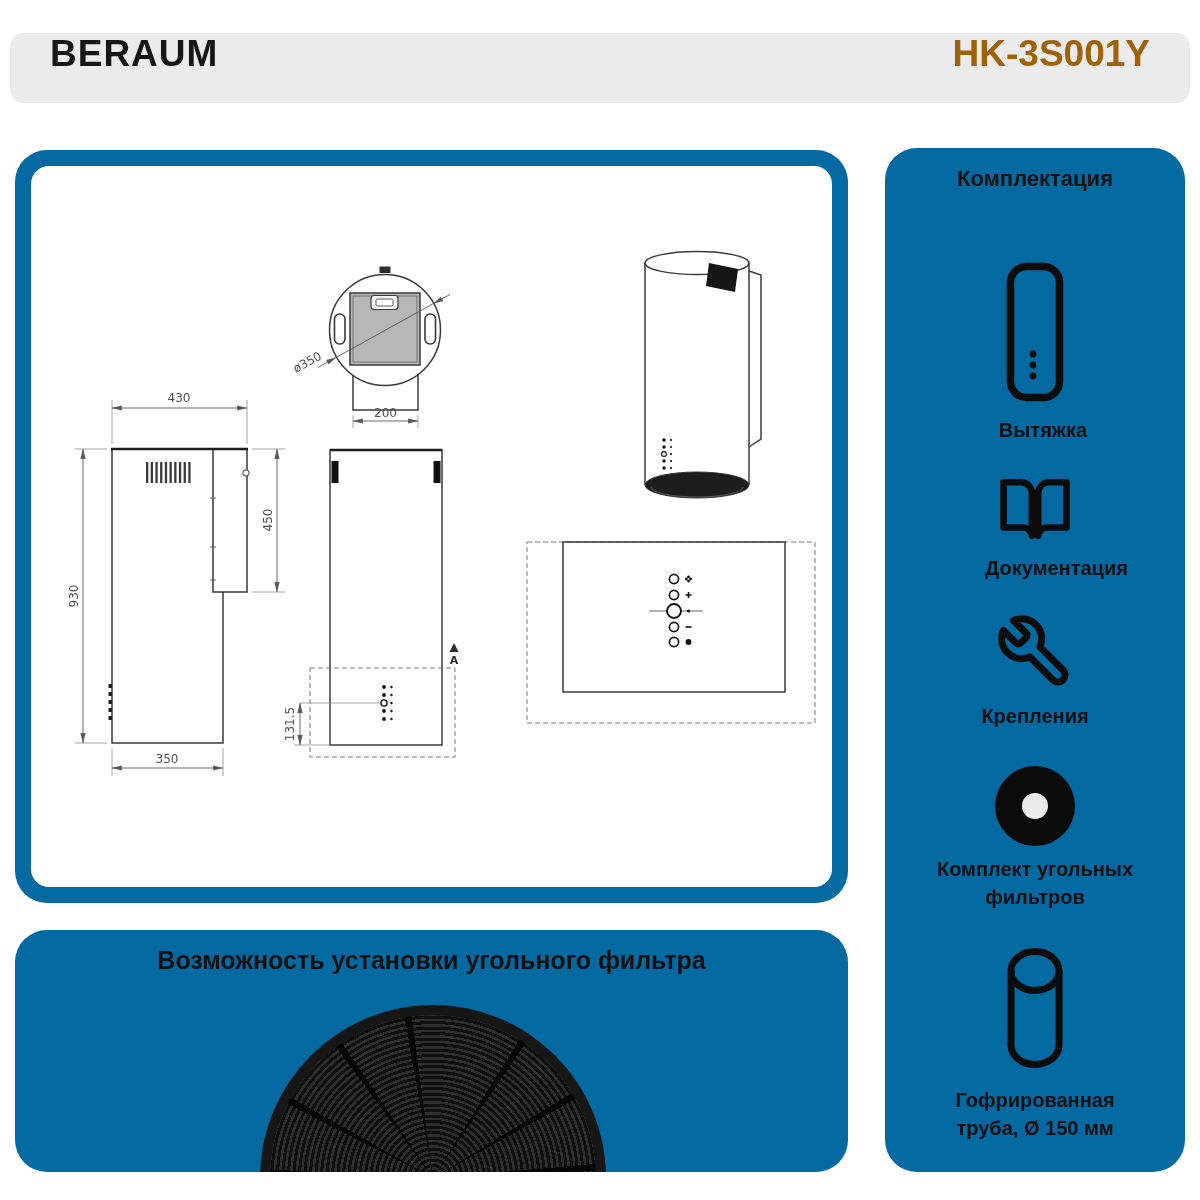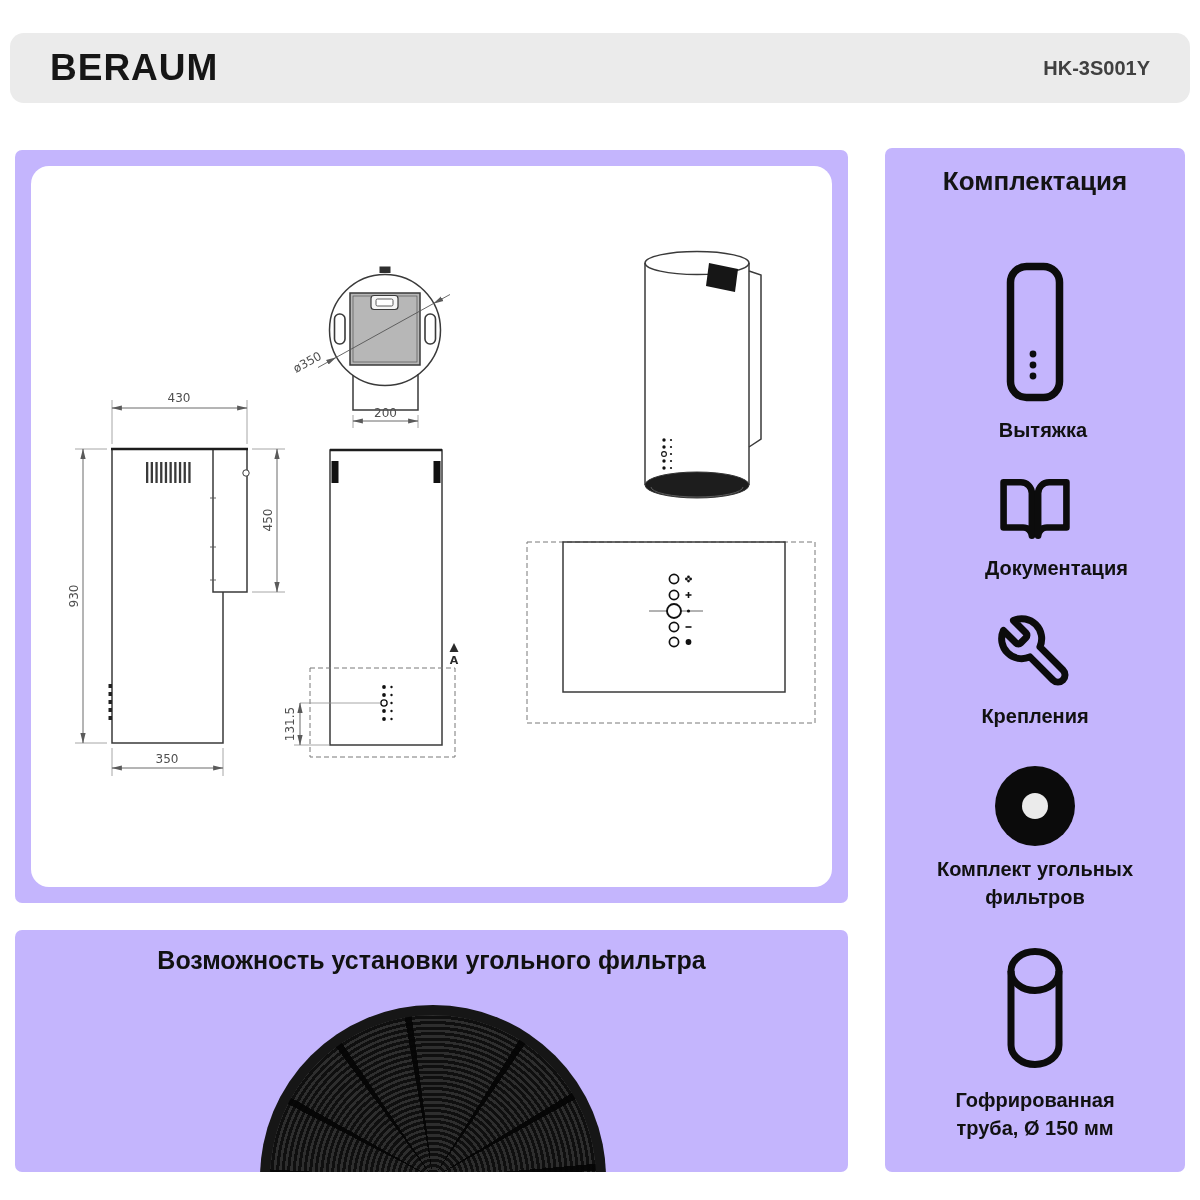--- a/index.html
+++ b/index.html
@@ -1,39 +1,39 @@
 <!DOCTYPE html>
 <html><head>
 <meta charset="utf-8">
 <style>
   html,body{margin:0;padding:0;background:#fff;}
   #page{position:relative;width:1200px;height:1200px;background:#fff;overflow:hidden;
         font-family:"Liberation Sans",sans-serif;color:#141414;}
   .abs{position:absolute;}
-  .card{background:#c4b5fd;border-radius:7px;}
+  .card{background:#0369a1;border-radius:32px;}
   
   #header-bar{left:10px;top:33px;width:1180px;height:70px;background:#ebebeb;border-radius:14px;
-              display:flex;align-items:center;justify-content:space-between;padding:0 40px;box-sizing:border-box;}
+              display:flex;justify-content:space-between;padding:0 40px;box-sizing:border-box;}
   #brand{font-size:37px;font-weight:800;letter-spacing:1px;color:#161616;}
-  #model{font-size:20px;font-weight:700;color:#404040;}
+  #model{font-size:37px;font-weight:700;color:#a16207;}
   
   #draw-card{left:15px;top:150px;width:833px;height:753px;}
   #draw-inner{left:31px;top:166px;width:801px;height:721px;background:#fff;border-radius:18px;}
   #drawing-svg{left:15px;top:150px;}
   .ol{stroke:#3a3a3a;stroke-width:1.5;fill:none;}
   .ob{stroke:#1c1c1c;stroke-width:2.6;fill:none;}
   .thin{stroke:#555;stroke-width:0.9;fill:none;}
   .ext{stroke:#8f8f8f;stroke-width:0.8;}
   .dim{stroke:#5a5a5a;stroke-width:0.9;fill:none;}
   .dash{stroke:#787878;stroke-width:1;fill:none;stroke-dasharray:5 3;}
   .dimtxt{font-family:"DejaVu Sans",sans-serif;font-size:12px;fill:#4f4f4f;}
   .dimtxt-b{font-family:"DejaVu Sans",sans-serif;font-size:11px;font-weight:bold;fill:#2a2a2a;}
   
   #side-card{left:885px;top:148px;width:300px;height:1024px;}
-  #side-title{left:885px;top:166px;width:300px;text-align:center;font-size:26px;font-weight:700;}
+  #side-title{left:885px;top:166px;width:300px;text-align:center;font-size:22px;font-weight:700;}
   .pack-item{left:885px;width:300px;display:flex;flex-direction:column;align-items:center;}
   .pack-label{font-size:20px;font-weight:700;color:#111;text-align:center;line-height:28px;}
   
   #bottom-card{left:15px;top:930px;width:833px;height:242px;overflow:hidden;}
   #bottom-title{position:absolute;left:0;top:16px;width:100%;text-align:center;font-size:25px;font-weight:700;color:#111;}
   #filter-photo{position:absolute;left:245px;top:75px;width:346px;height:346px;border-radius:50%;
      background:
        repeating-conic-gradient(from 8deg, rgba(0,0,0,0) 0deg 24deg, rgba(5,5,5,0.95) 24deg 26.5deg),
        repeating-radial-gradient(circle at 50% 50%, #0f0f0f 0px, #0f0f0f 3px, #2e2e2e 3px, #2e2e2e 5.5px);
      box-shadow:inset 0 0 0 10px #161616;}

